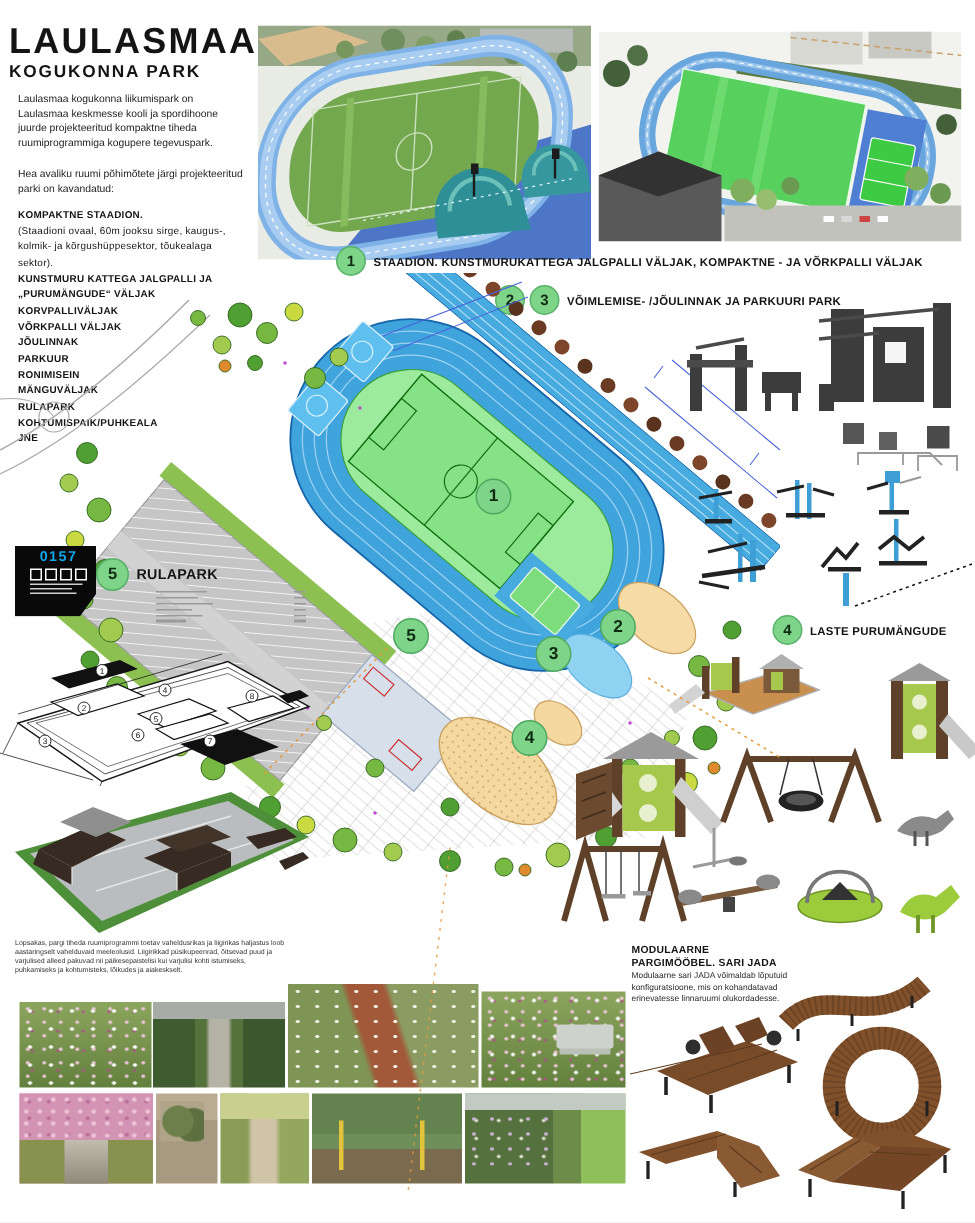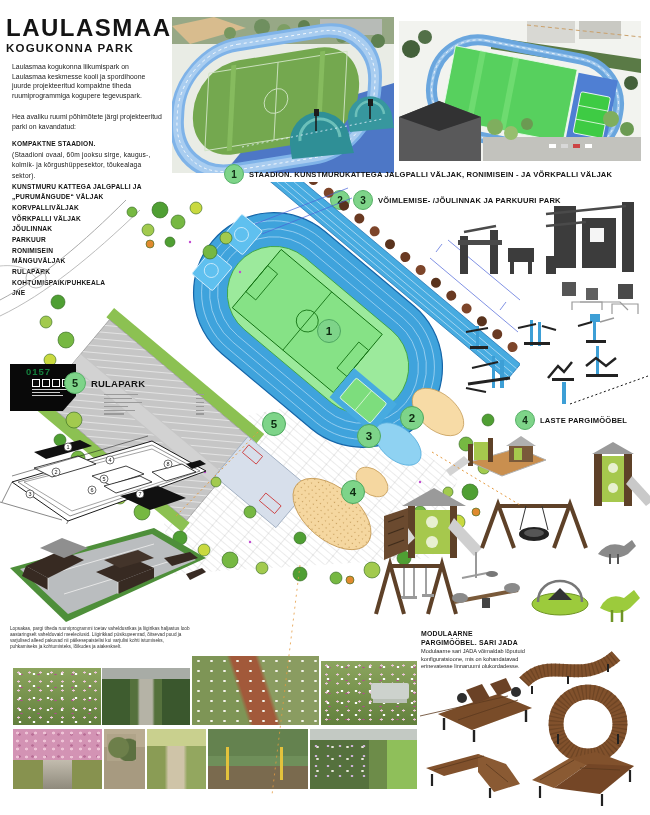--- a/index.html
+++ b/index.html
@@ -20,22 +20,22 @@
   .hrow{display:flex;align-items:center;gap:5px;}
   .hnum{width:18px;height:18px;border-radius:50%;background:#7ed489;border:1px solid #57b168;
         display:inline-flex;align-items:center;justify-content:center;flex:0 0 auto;
         font-weight:700;font-size:10px;color:#102c14;}
   .hlabel{font-weight:700;font-size:7.6px;letter-spacing:.2px;white-space:nowrap;}
   
   .marker{position:absolute;width:22px;height:22px;border-radius:50%;background:#7ed489;
           border:1px solid #4fa860;display:flex;align-items:center;justify-content:center;
           font-weight:700;font-size:11.5px;color:#0e2b12;transform:translate(-50%,-50%);z-index:30;}
   
-  .stamp{left:10px;top:364px;width:50px;height:45px;background:#090909;color:#15803d;z-index:5;
-         clip-path:polygon(0 0,100% 0,100% 68%,80% 100%,0 100%);padding:2px 0 0 16px;}
+  .stamp{left:10px;top:364px;width:50px;height:45px;background:#090909;color:#0ea5e9;z-index:5;
+         clip-path:polygon(0 0,100% 0,100% 68%,80% 100%,0 100%);padding:2px 0 0 4px;text-align:center;}
   .stamp .code{font-weight:700;font-size:9.5px;letter-spacing:1px;}
   .stamp .glyphs{display:flex;justify-content:center;gap:2px;margin-top:2px;}
   .stamp .glyphs i{width:6px;height:6px;border:1px solid #fff;display:block;}
   .stamp .bars i{display:block;height:1.5px;background:#cfcfcf;margin:1.5px 6px 0 6px;}
   
   .legend{left:104px;top:394px;width:100px;z-index:5;}
   .legend .lrow{display:flex;justify-content:space-between;margin-bottom:2.5px;}
   .legend .lrow i{display:block;height:1.4px;background:#9a9a9a;}
   
   .note{left:10px;top:626px;width:182px;font-size:4.7px;line-height:1.3;color:#333;}
@@ -170,30 +170,30 @@
     <circle cx="96" cy="106" r="8" fill="#7fae5e"></circle>
       <circle cx="112" cy="112" r="7" fill="#97be6e"></circle>
     <circle cx="128" cy="103" r="6" fill="#6b9a52"></circle>
       <circle cx="212" cy="98" r="8" fill="#7fae5e"></circle>
     <circle cx="228" cy="108" r="7" fill="#6b9a52"></circle>
       <circle cx="232" cy="62" r="7" fill="#44603a"></circle>
   </svg>
 
   <div class="abs hrow" style="left:224px;top:164px">
     <span class="hnum">1</span>
-    <span class="hlabel">STAADION. KUNSTMURUKATTEGA JALGPALLI VÄLJAK, RONIMISEIN - JA VÕRKPALLI VÄLJAK</span>
+    <span class="hlabel">STAADION. KUNSTMURUKATTEGA JALGPALLI VÄLJAK, KOMPAKTNE - JA VÕRKPALLI VÄLJAK</span>
   </div>
   <div class="abs hrow" style="left:330px;top:190px">
     <span class="hnum">2</span>
     <span class="hnum" style="margin-left:-2px">3</span>
     <span class="hlabel">VÕIMLEMISE- /JÕULINNAK JA PARKUURI PARK</span>
   </div>
   <div class="abs hrow" style="left:515px;top:410px">
     <span class="hnum">4</span>
-    <span class="hlabel">LASTE PARGIMÖÖBEL</span>
+    <span class="hlabel">LASTE PURUMÄNGUDE</span>
   </div>
   <div class="abs hrow" style="left:64px;top:372px;z-index:6">
     <span class="hnum" style="width:20px;height:20px;font-size:11px">5</span>
     <span class="hlabel" style="font-size:9.5px">RULAPARK</span>
   </div>
 
   <svg class="abs" style="left:0;top:182px" width="520" height="420" viewBox="0 0 520 420">
     <defs>
       <pattern id="pl" width="7" height="7" patternTransform="rotate(55)" patternUnits="userSpaceOnUse">
         <line x1="0" y1="0" x2="0" y2="7" stroke="#ffffff" stroke-width="1"></line>

